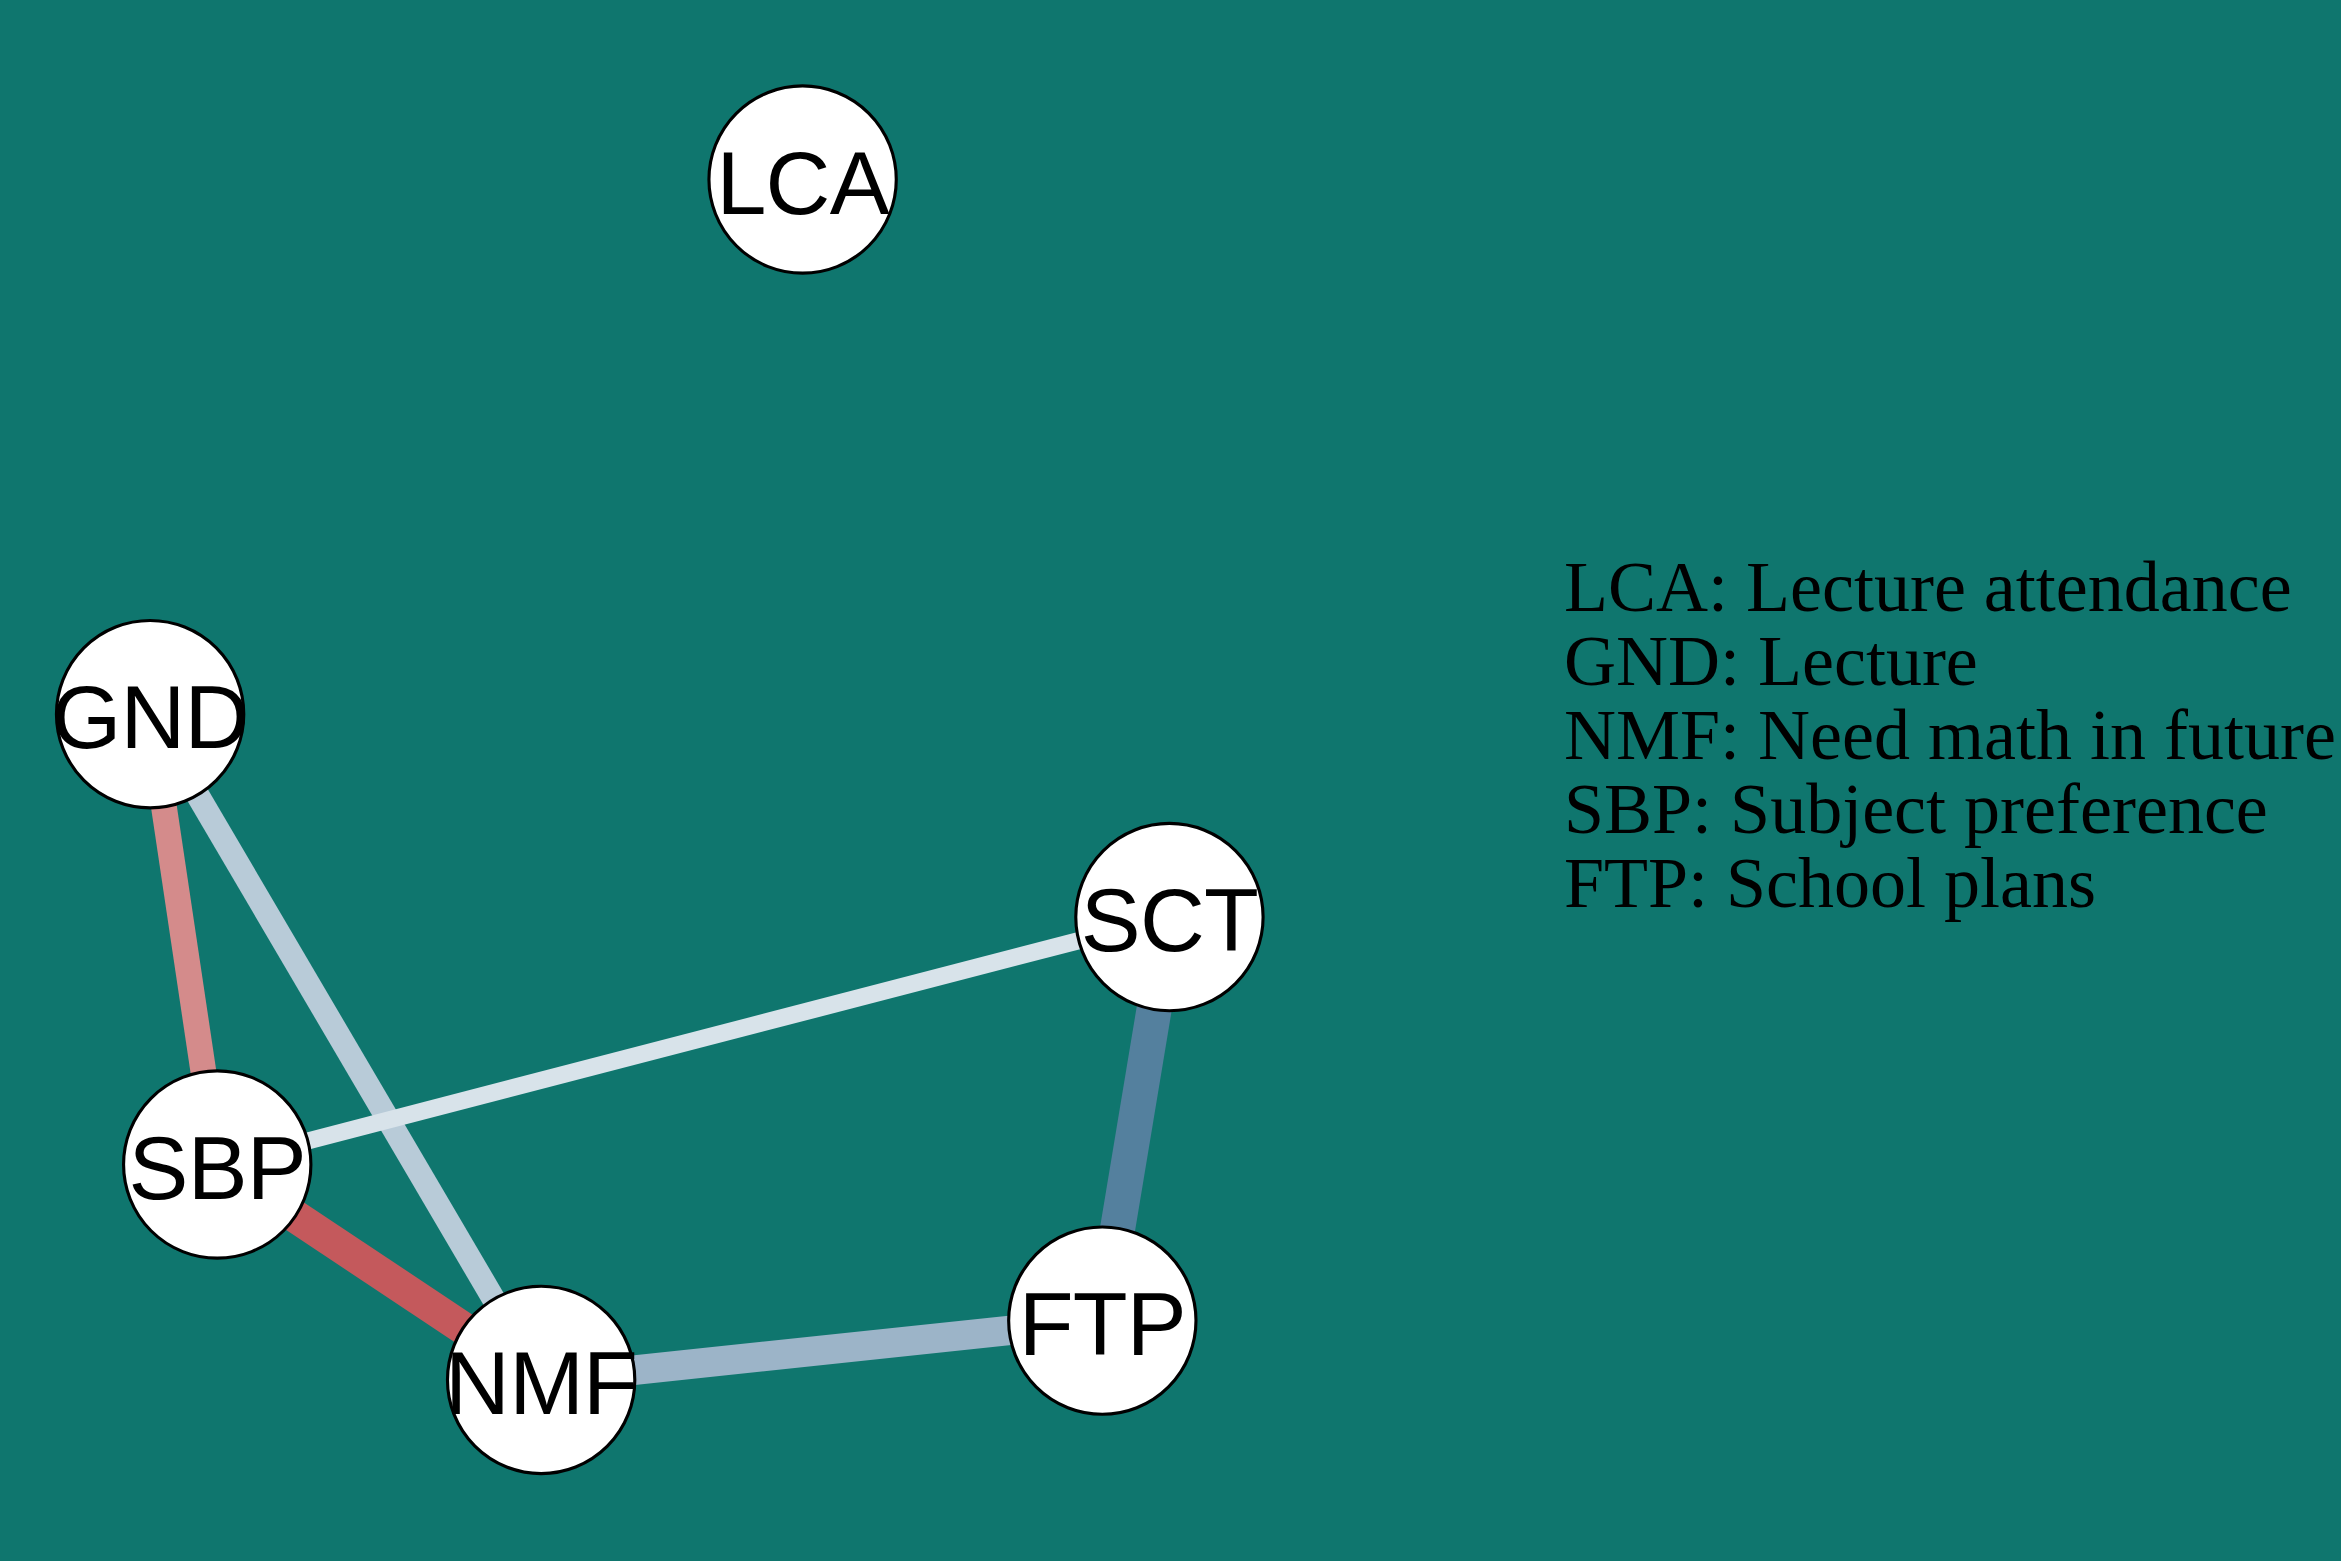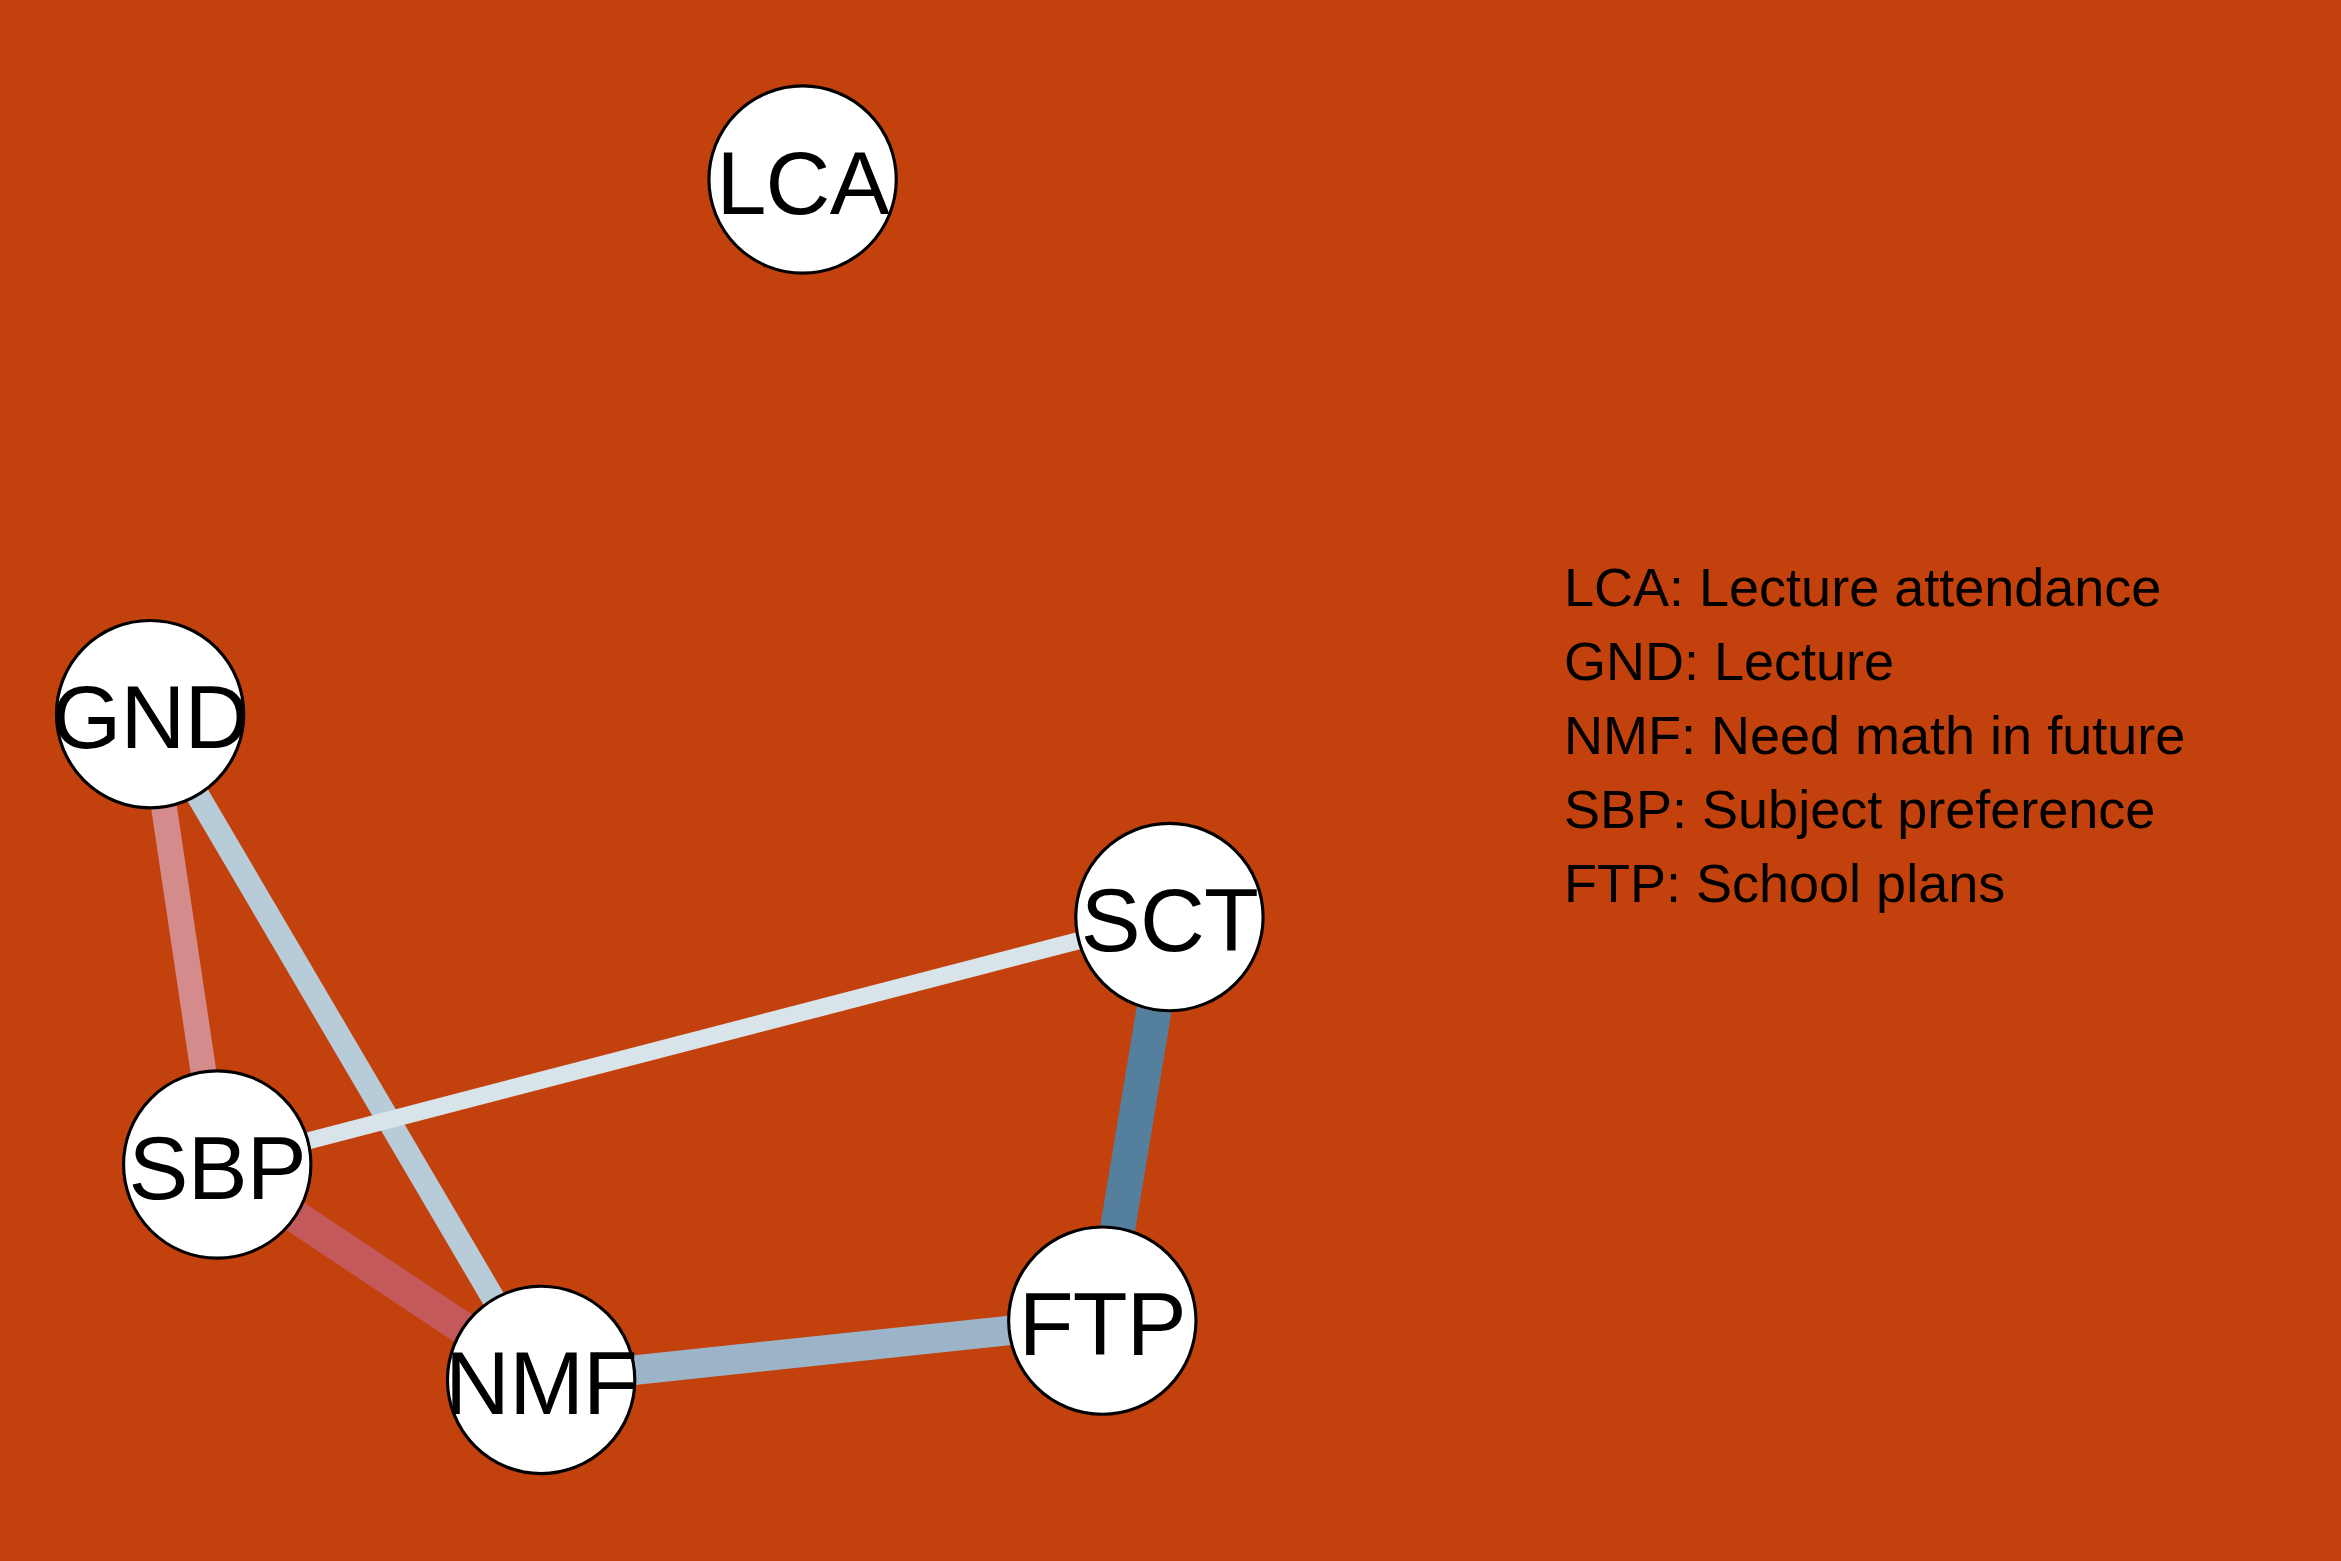--- a/index.html
+++ b/index.html
@@ -7,21 +7,21 @@
     padding: 0;
     background: #ffffff;
   }
   body {
     font-family: "Liberation Sans", sans-serif;
   }
   #canvas {
     position: relative;
     width: 2342px;
     height: 1561px;
-    background: #c2410c;
+    background: #0f766e;
     overflow: hidden;
   }
   #network-svg {
     position: absolute;
     left: 0;
     top: 0;
     width: 2342px;
     height: 1561px;
     display: block;
   }
@@ -35,22 +35,22 @@
     font-size: 115px;
     fill: #000000;
     text-anchor: middle;
     dominant-baseline: central;
     letter-spacing: -1px;
   }
   #legend {
     position: absolute;
     left: 1564px;
     top: 550px;
-    font-family: Liberation Sans, sans-serif;
-    font-size: 54px;
+    font-family: Liberation Serif, serif;
+    font-size: 72px;
     line-height: 74px;
     color: #000000;
     white-space: nowrap;
   }
   .legend-line {
     display: block;
   }
 </style>
 </head>
 <body>

